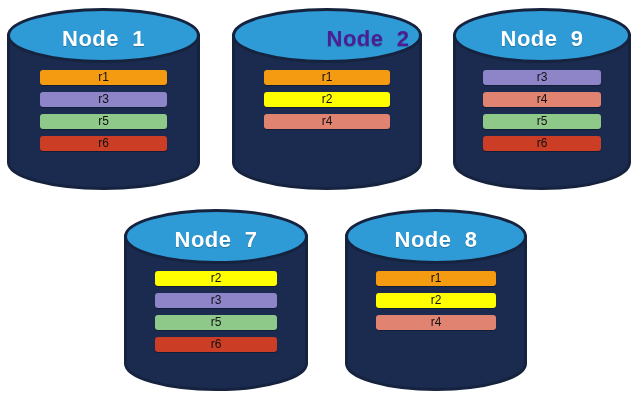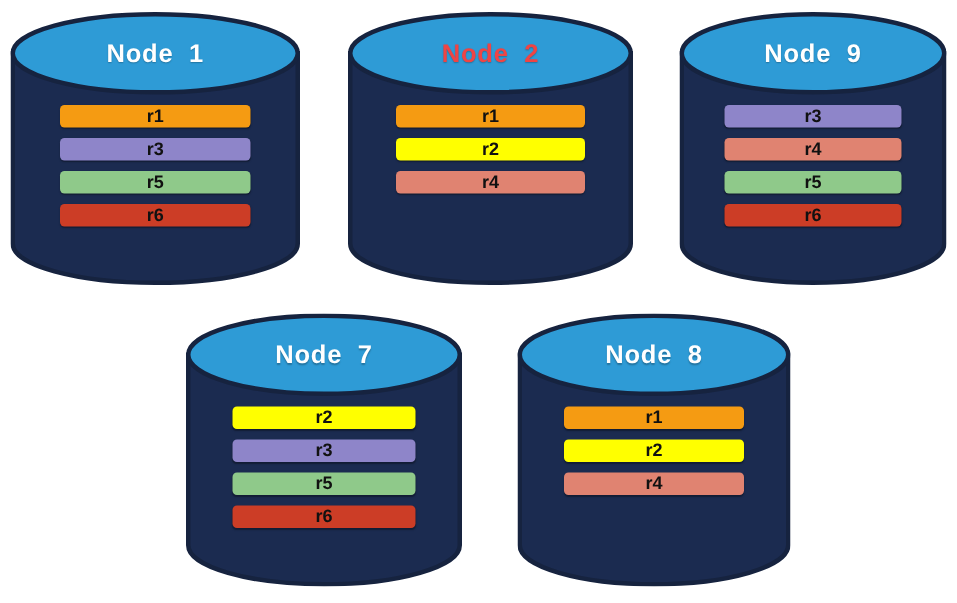--- a/index.html
+++ b/index.html
@@ -23,38 +23,38 @@
     left: 0;
     top: 0;
   }
   .node-title {
     position: absolute;
     left: 0;
     width: 100%;
     text-align: center;
     color: #ffffff;
     font-weight: bold;
-    font-size: 17px;
+    font-size: 22px;
     letter-spacing: 0.5px;
     white-space: pre;
     text-shadow: 0 1px 1px rgba(0,0,0,0.25);
   }
   .bars {
     position: absolute;
     left: 0;
     width: 100%;
     box-sizing: border-box;
     display: flex;
     flex-direction: column;
   }
   .bar {
     height: 15px;
     border-radius: 3px;
     color: #111111;
-    font-weight: bold;
+    font-weight: normal;
     font-size: 12px;
     line-height: 15px;
     text-align: center;
     margin-bottom: 7px;
     box-shadow: 0 1px 1px rgba(0,0,0,0.35);
   }
   .bar:last-child {
     margin-bottom: 0;
   }
 </style>
@@ -73,21 +73,21 @@
         <div class="bar" style="background: rgb(142, 133, 201); color: rgb(17, 17, 17);">r3</div>
         <div class="bar" style="background: rgb(143, 201, 138); color: rgb(17, 17, 17);">r5</div>
         <div class="bar" style="background: rgb(204, 61, 38); color: rgb(17, 17, 17);">r6</div>
       </div>
     </div>
     <div class="node" style="left: 232px; top: 8px; width: 190px; height: 182px;">
       <svg class="node-svg" width="190" height="182" viewBox="0 0 190 182">
         <path d="M 1.5 27.5 L 1.5 154.5 A 93.5 26 0 0 0 188.5 154.5 L 188.5 27.5 Z" fill="#1B2B50" stroke="#16233F" stroke-width="3"></path>
         <ellipse cx="95" cy="27.5" rx="93.5" ry="26" fill="#2E9BD6" stroke="#16233F" stroke-width="3"></ellipse>
       </svg>
-      <div class="node-title" style="top: 17.5px; color: #ef4444;">Node  2</div>
+      <div class="node-title" style="top: 17.5px; color: #4c1d95; padding-left: 41px;">Node  2</div>
       <div class="bars" style="top: 61.5px; padding-left: 32.3px; padding-right: 32.3px;">
         <div class="bar" style="background: rgb(245, 155, 18); color: rgb(17, 17, 17);">r1</div>
         <div class="bar" style="background: rgb(255, 255, 0); color: rgb(17, 17, 17);">r2</div>
         <div class="bar" style="background: rgb(224, 131, 113); color: rgb(17, 17, 17);">r4</div>
       </div>
     </div>
     <div class="node" style="left: 453px; top: 8px; width: 178px; height: 182px;">
       <svg class="node-svg" width="178" height="182" viewBox="0 0 178 182">
         <path d="M 1.5 27.5 L 1.5 154.5 A 87.5 26 0 0 0 176.5 154.5 L 176.5 27.5 Z" fill="#1B2B50" stroke="#16233F" stroke-width="3"></path>
         <ellipse cx="89" cy="27.5" rx="87.5" ry="26" fill="#2E9BD6" stroke="#16233F" stroke-width="3"></ellipse>

